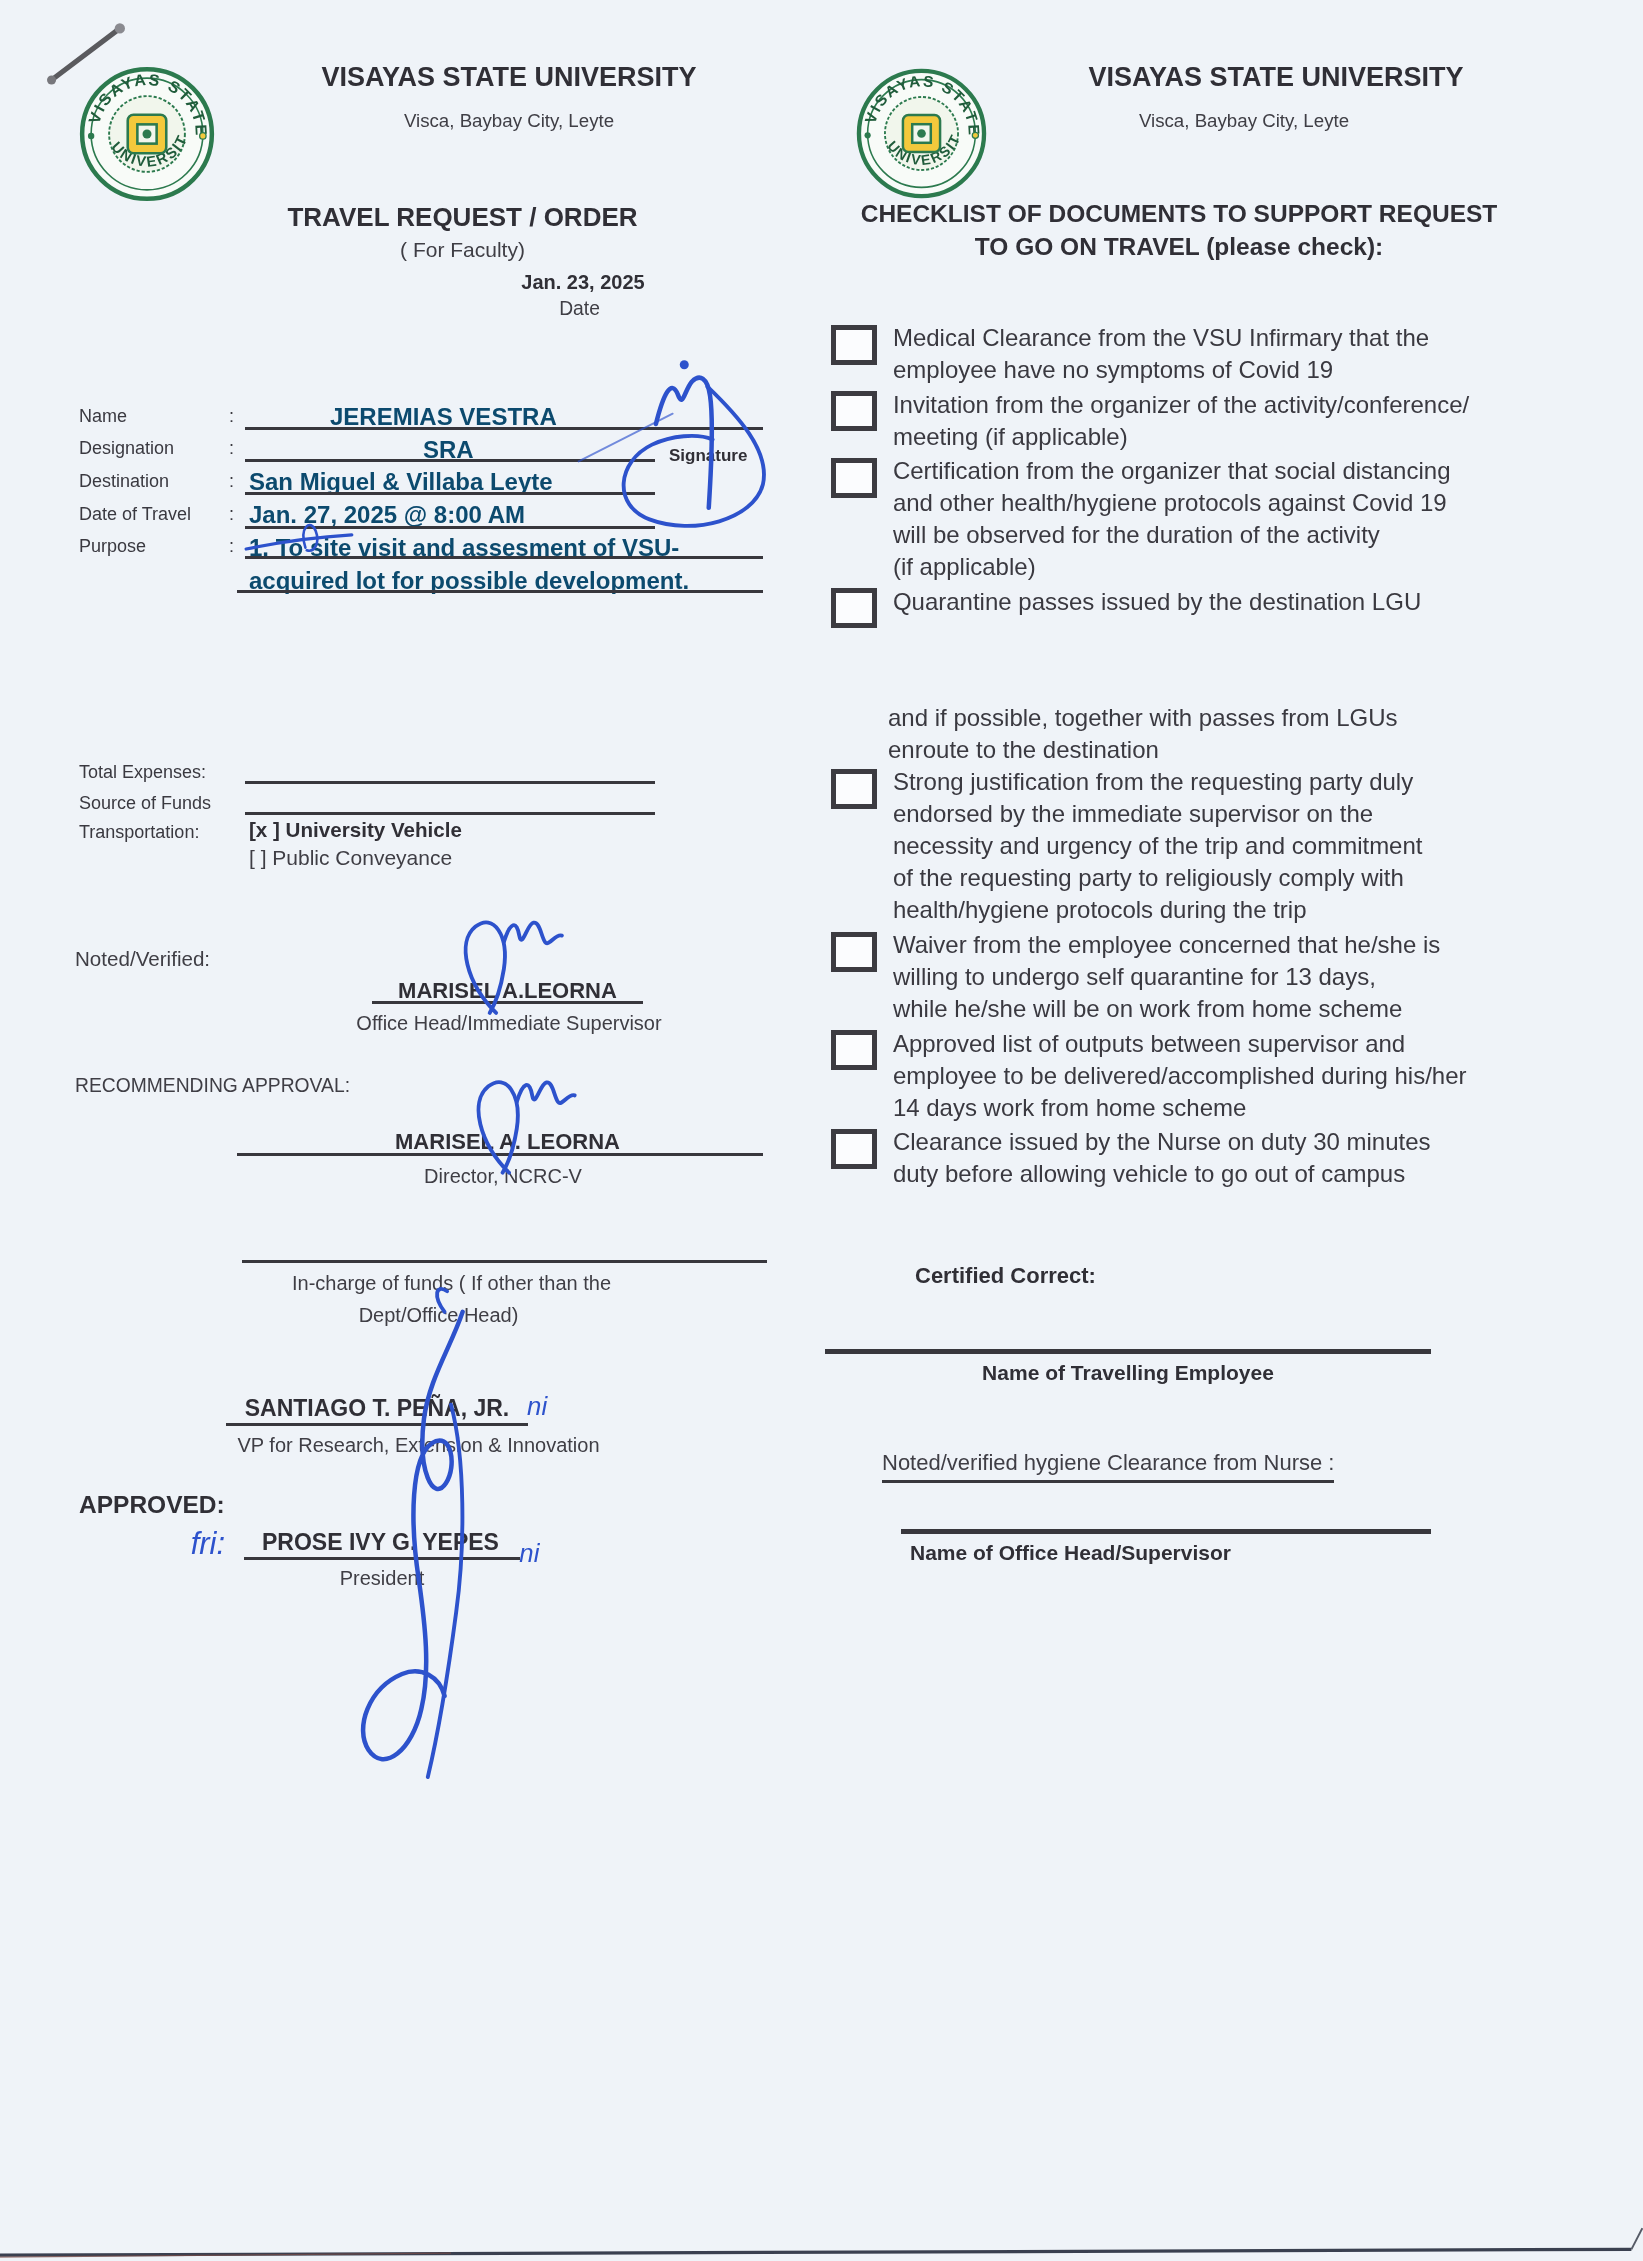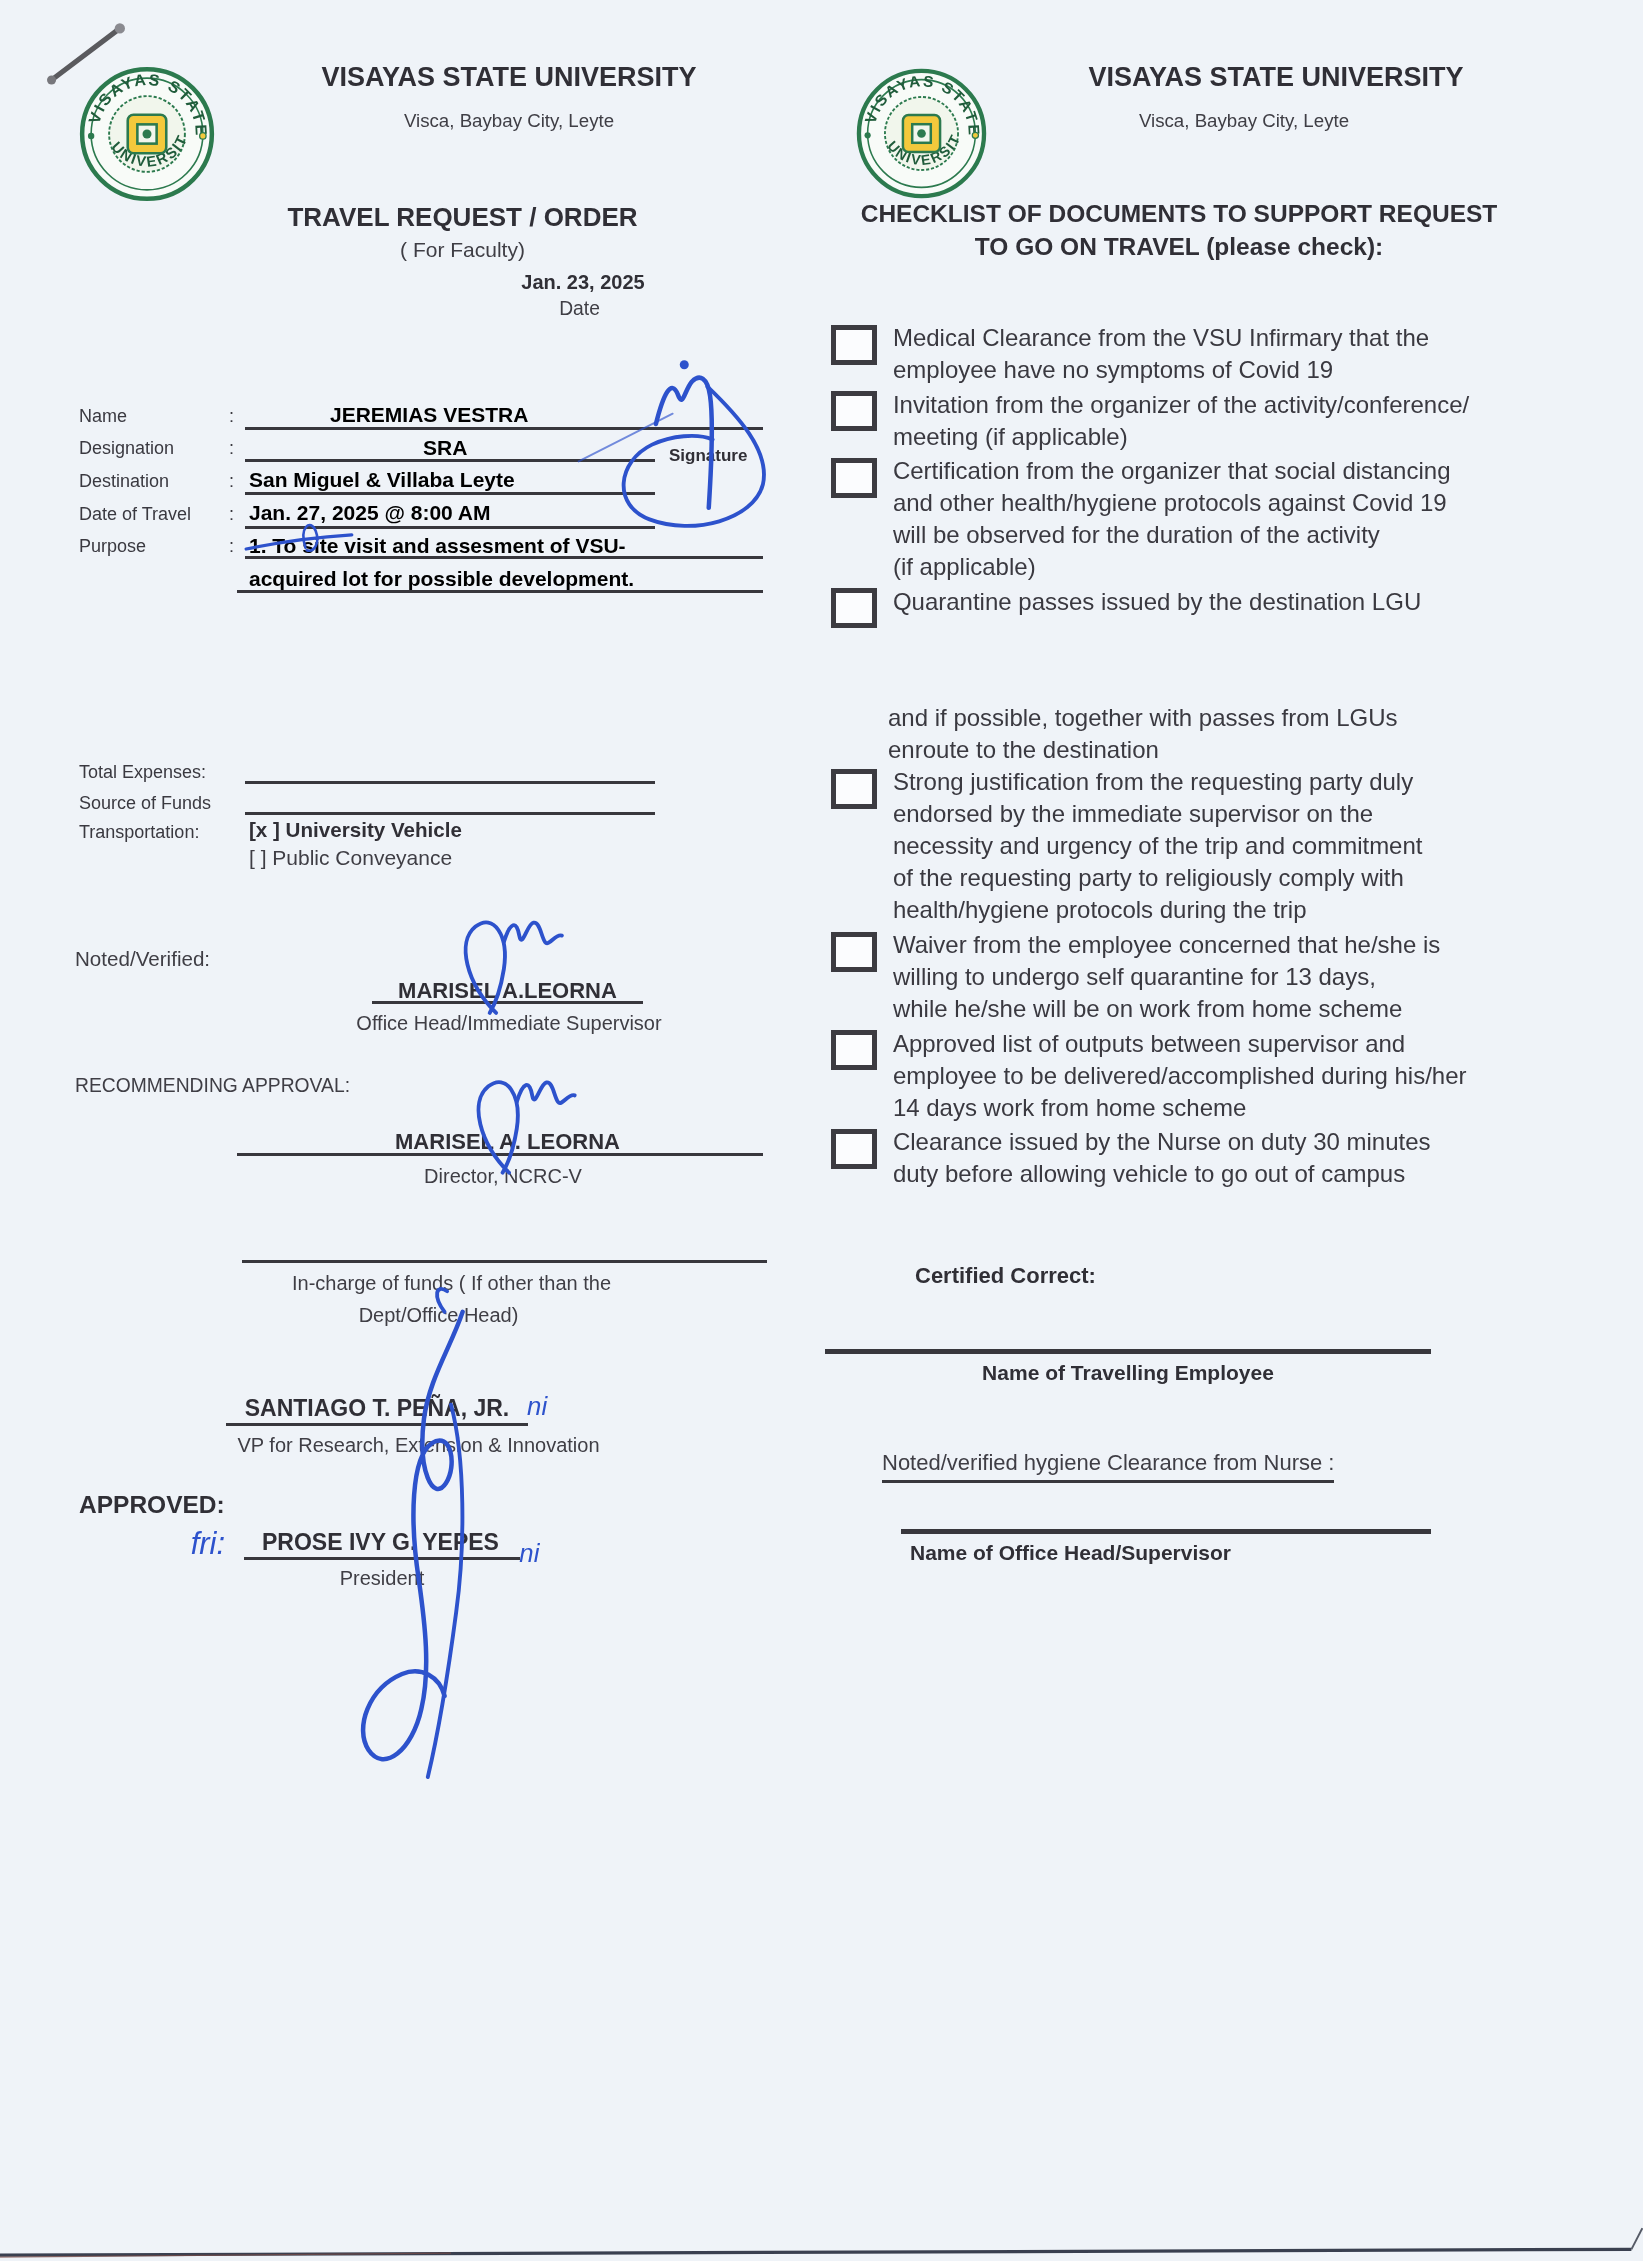--- a/index.html
+++ b/index.html
@@ -3,21 +3,21 @@
 <meta charset="utf-8">
 <style>
   html,body{margin:0;padding:0;background:#dfe3e9;}
   #page{position:relative;width:1643px;height:2261px;background:#eff3f8;overflow:hidden;
         font-family:"Liberation Sans",sans-serif;color:#3f3e45;}
   .t{position:absolute;white-space:nowrap;}
   .b{font-weight:bold;color:#302f36;}
   .c{text-align:center;}
   .ul{position:absolute;background:#38373d;height:3.2px;}
   .lbl{font-size:18px;color:#3a3940;}
-  .val{font-size:21px;font-weight:bold;color:#000000;}
+  .val{font-size:24px;font-weight:bold;color:#0c4a6e;}
   
   #checklist{position:absolute;left:825px;top:322px;width:773px;}
   .chk-item{display:flex;align-items:flex-start;margin-bottom:2.6px;}
   .cbox{flex:none;width:36px;height:30px;border:5.2px solid #3c3b41;background:#fbfcfe;
         margin:2.6px 15.5px 0 6.4px;}
   .chk-text{font-size:24px;line-height:32px;color:#3a3940;}
   .chk-cont{margin:74px 0 0 63px;font-size:24px;line-height:32px;color:#3a3940;}
   .sigsvg{position:absolute;left:0;top:0;z-index:6;pointer-events:none;}
   .sealsvg{position:absolute;z-index:2;}
   .ulin{border-bottom:3.2px solid #38373d;padding-bottom:3.9px;}

